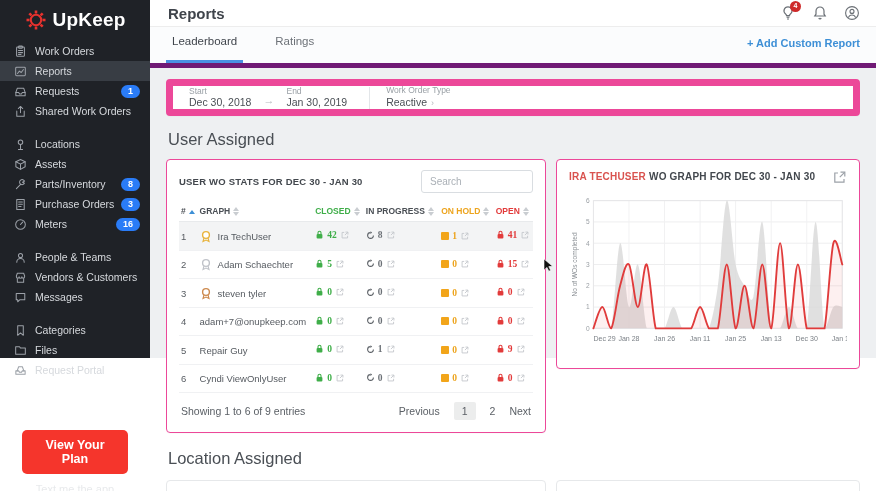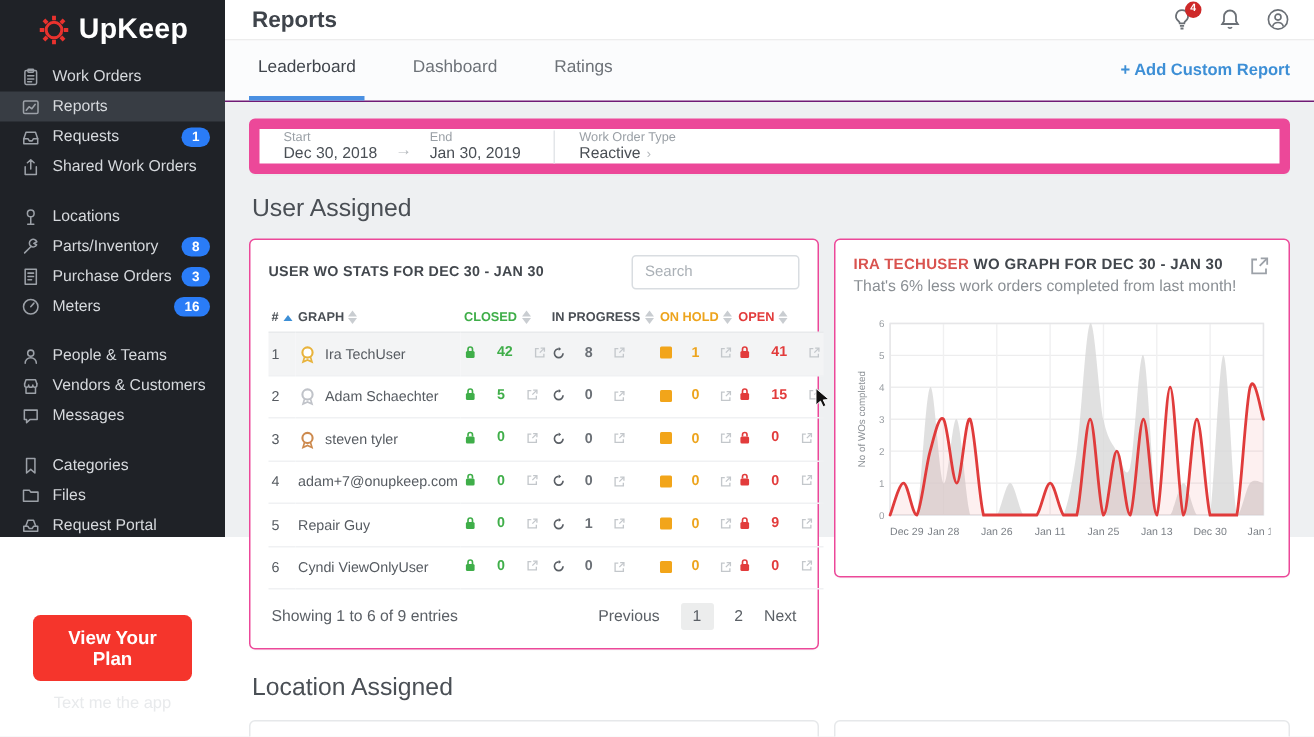--- a/index.html
+++ b/index.html
@@ -22,21 +22,21 @@
 
   
   .main { flex:1; display:flex; flex-direction:column; min-width:0; }
   .topbar { height:27px; background:#fff; border-bottom:1px solid #ededed; display:flex; align-items:center; padding:0 16px 0 18px; flex:0 0 27px; }
   .page-title { font-size:15px; font-weight:bold; color:#3f444b; }
   .top-icons { margin-left:auto; display:flex; align-items:center; gap:16px; }
   .ticon { position:relative; width:16px; height:16px; color:#6b7076; cursor:pointer; }
   .ticon svg { width:16px; height:16px; }
   .ticon .mini-badge { position:absolute; top:-4px; right:-5px; background:#ce2929; color:#fff; font-size:7px; line-height:10px; width:11px; height:11px; text-align:center; border-radius:50%; font-weight:bold; }
 
-  .tabbar { height:41px; background:#fbfcfd; border-bottom:1px solid #701a75; display:flex; align-items:flex-end; padding:0 16px; flex:0 0 41px; }
+  .tabbar { height:41px; background:#fbfcfd; border-bottom:5px solid #701a75; display:flex; align-items:flex-end; padding:0 16px; flex:0 0 41px; }
   .tab { font-size:11.5px; color:#6d7278; padding:0 6px 13px; margin-right:26px; cursor:pointer; border-bottom:3px solid transparent; }
   .tab.active { color:#40454c; border-bottom-color:#4a90e2; }
   .add-report { margin-left:auto; color:#3d8fd6; font-size:11px; font-weight:bold; padding-bottom:14px; cursor:pointer; }
 
   .content { flex:1; padding:11px 16px 0; min-height:0; }
 
   .filter-card { background:#fff; border:7px solid #ec4899; border-radius:4px; height:37px; display:flex; align-items:center; padding:0 16px; box-shadow:0 1px 1px rgba(0,0,0,.02); }
   .f-block { display:flex; flex-direction:column; justify-content:center; line-height:1.15; }
   .f-label { font-size:8.5px; color:#9aa0a6; }
   .f-value { font-size:10.5px; color:#4a4f55; }
@@ -58,21 +58,21 @@
   table.stats { width:100%; border-collapse:collapse; font-size:9.5px; }
   table.stats th { font-size:8.5px; color:#4a4f55; font-weight:bold; text-align:left; padding:5px 2px; border-bottom:1px solid #e8eaec; white-space:nowrap; }
   table.stats th.c-closed { color:#3fae49; } table.stats th.c-hold { color:#eda41d; } table.stats th.c-open { color:#e23b3b; }
   table.stats td { padding:0 2px; height:28.5px; border-bottom:1px solid #f0f1f3; color:#565b61; white-space:nowrap; }
   tr.hl td { background:#f3f4f5; }
   .sorters { display:inline-flex; flex-direction:column; vertical-align:middle; margin-left:3px; gap:1px; }
   .tri-u { width:0; height:0; border-left:3px solid transparent; border-right:3px solid transparent; border-bottom:4px solid #c9cdd1; }
   .tri-d { width:0; height:0; border-left:3px solid transparent; border-right:3px solid transparent; border-top:4px solid #c9cdd1; }
   .tri-u.blue { border-bottom-color:#3d8fd6; }
   .name-cell { display:flex; align-items:center; gap:6px; }
-  .stat { display:inline-flex; align-items:center; gap:13px; }
+  .stat { display:inline-flex; align-items:center; gap:3px;font-family:Liberation Serif, serif; }
   .stat .num { font-weight:bold; }
   .stat.closed .num { color:#3fae49; } .stat.progress .num { color:#6b7076; }
   .stat.hold .num { color:#eda41d; } .stat.open .num { color:#e23b3b; }
   .hold-sq { width:8px; height:8px; background:#f2a51a; border-radius:1px; display:inline-block; }
   .extlink { color:#c3c7cb; display:inline-flex; margin-left:1px; }
 
   .tc-footer { display:flex; align-items:center; font-size:10.5px; color:#5b6066; padding:9px 2px 4px;gap:35px; }
   .pager { margin-left:auto; display:flex; align-items:center; gap:14px;padding-left:36px; }
   .pg { cursor:pointer; color:#5b6066; }
   .pg.page-active { background:#eceded; padding:3px 8px; border-radius:2px; }
@@ -160,20 +160,29 @@
         </div>
         <div class="nav-group">
           <div class="nav-item">
             <span class="nav-icon">
               <svg viewBox="0 0 14 14" fill="none" stroke="currentColor" stroke-width="1.1" stroke-linejoin="round" stroke-linecap="round">
                 <circle cx="7" cy="4.6" r="2.4"></circle>
                 <path d="M7 7v4.4M4.8 12.4h4.4"></path>
               </svg>
             </span>
             <span>Locations</span>
+          </div>
+          <div class="nav-item">
+            <span class="nav-icon">
+              <svg viewBox="0 0 14 14" fill="none" stroke="currentColor" stroke-width="1.1" stroke-linejoin="round" stroke-linecap="round">
+                <path d="M7 1.6l5 2.4v5.4l-5 2.8-5-2.8V4z"></path>
+                <path d="M2 4l5 2.6L12 4M7 6.6v5.4"></path>
+              </svg>
+            </span>
+            <span>Assets</span>
           </div>
           <div class="nav-item">
             <span class="nav-icon">
               <svg viewBox="0 0 14 14" fill="none" stroke="currentColor" stroke-width="1.1" stroke-linejoin="round" stroke-linecap="round">
                 <path d="M2.6 11.4 7.4 6.6"></path>
                 <path d="M7 6.6a2.8 2.8 0 1 1 4.4-3.2L9.2 4.6l2 1a2.8 2.8 0 0 1-4.2 1z"></path>
               </svg>
             </span>
             <span>Parts/Inventory</span>
             <span class="nav-badge">8</span>
@@ -286,21 +295,20 @@
             <circle cx="8" cy="8" r="6.4"></circle>
               <circle cx="8" cy="6.4" r="2"></circle>
               <path d="M4.4 12.6a3.8 3.8 0 0 1 7.2 0"></path>
           </svg>
         </span>
       </div>
     </div>
 
     <div class="tabbar">
       <span class="tab active">Leaderboard</span>
-      <span class="tab">Dashboard</span>
       <span class="tab">Ratings</span>
       <span class="add-report">+ Add Custom Report</span>
     </div>
 
     <div class="content">
 
       <div class="filter-card">
         <div class="f-block">
           <span class="f-label">Start</span>
           <span class="f-value">Dec 30, 2018</span>
@@ -745,21 +753,20 @@
               <span class="pg">2</span>
               <span class="pg">Next</span>
             </div>
           </div>
         </div>
 
         <div class="card chart-card">
           <div class="cc-title">
             <span class="hl-red">IRA TECHUSER</span><span> WO GRAPH FOR DEC 30 - JAN 30</span>
           </div>
-          <div class="cc-sub">That's 6% less work orders completed from last month!</div>
           <span class="cc-expand">
             <svg width="15" height="15" viewBox="0 0 15 15" fill="none" stroke="currentColor" stroke-width="1.2">
               <path d="M6 3H2.8v9.2H12V9"></path>
                 <path d="M8.5 2.2h4.3v4.3"></path>
                 <path d="M12.6 2.4 7.8 7.2"></path>
             </svg>
           </span>
           <div class="chart-wrap">
             <svg id="chart" width="100%" height="168" viewBox="0 0 296 168">
                 <line x1="26" y1="144" x2="291" y2="144" stroke="#ededee" stroke-width="1"></line>

